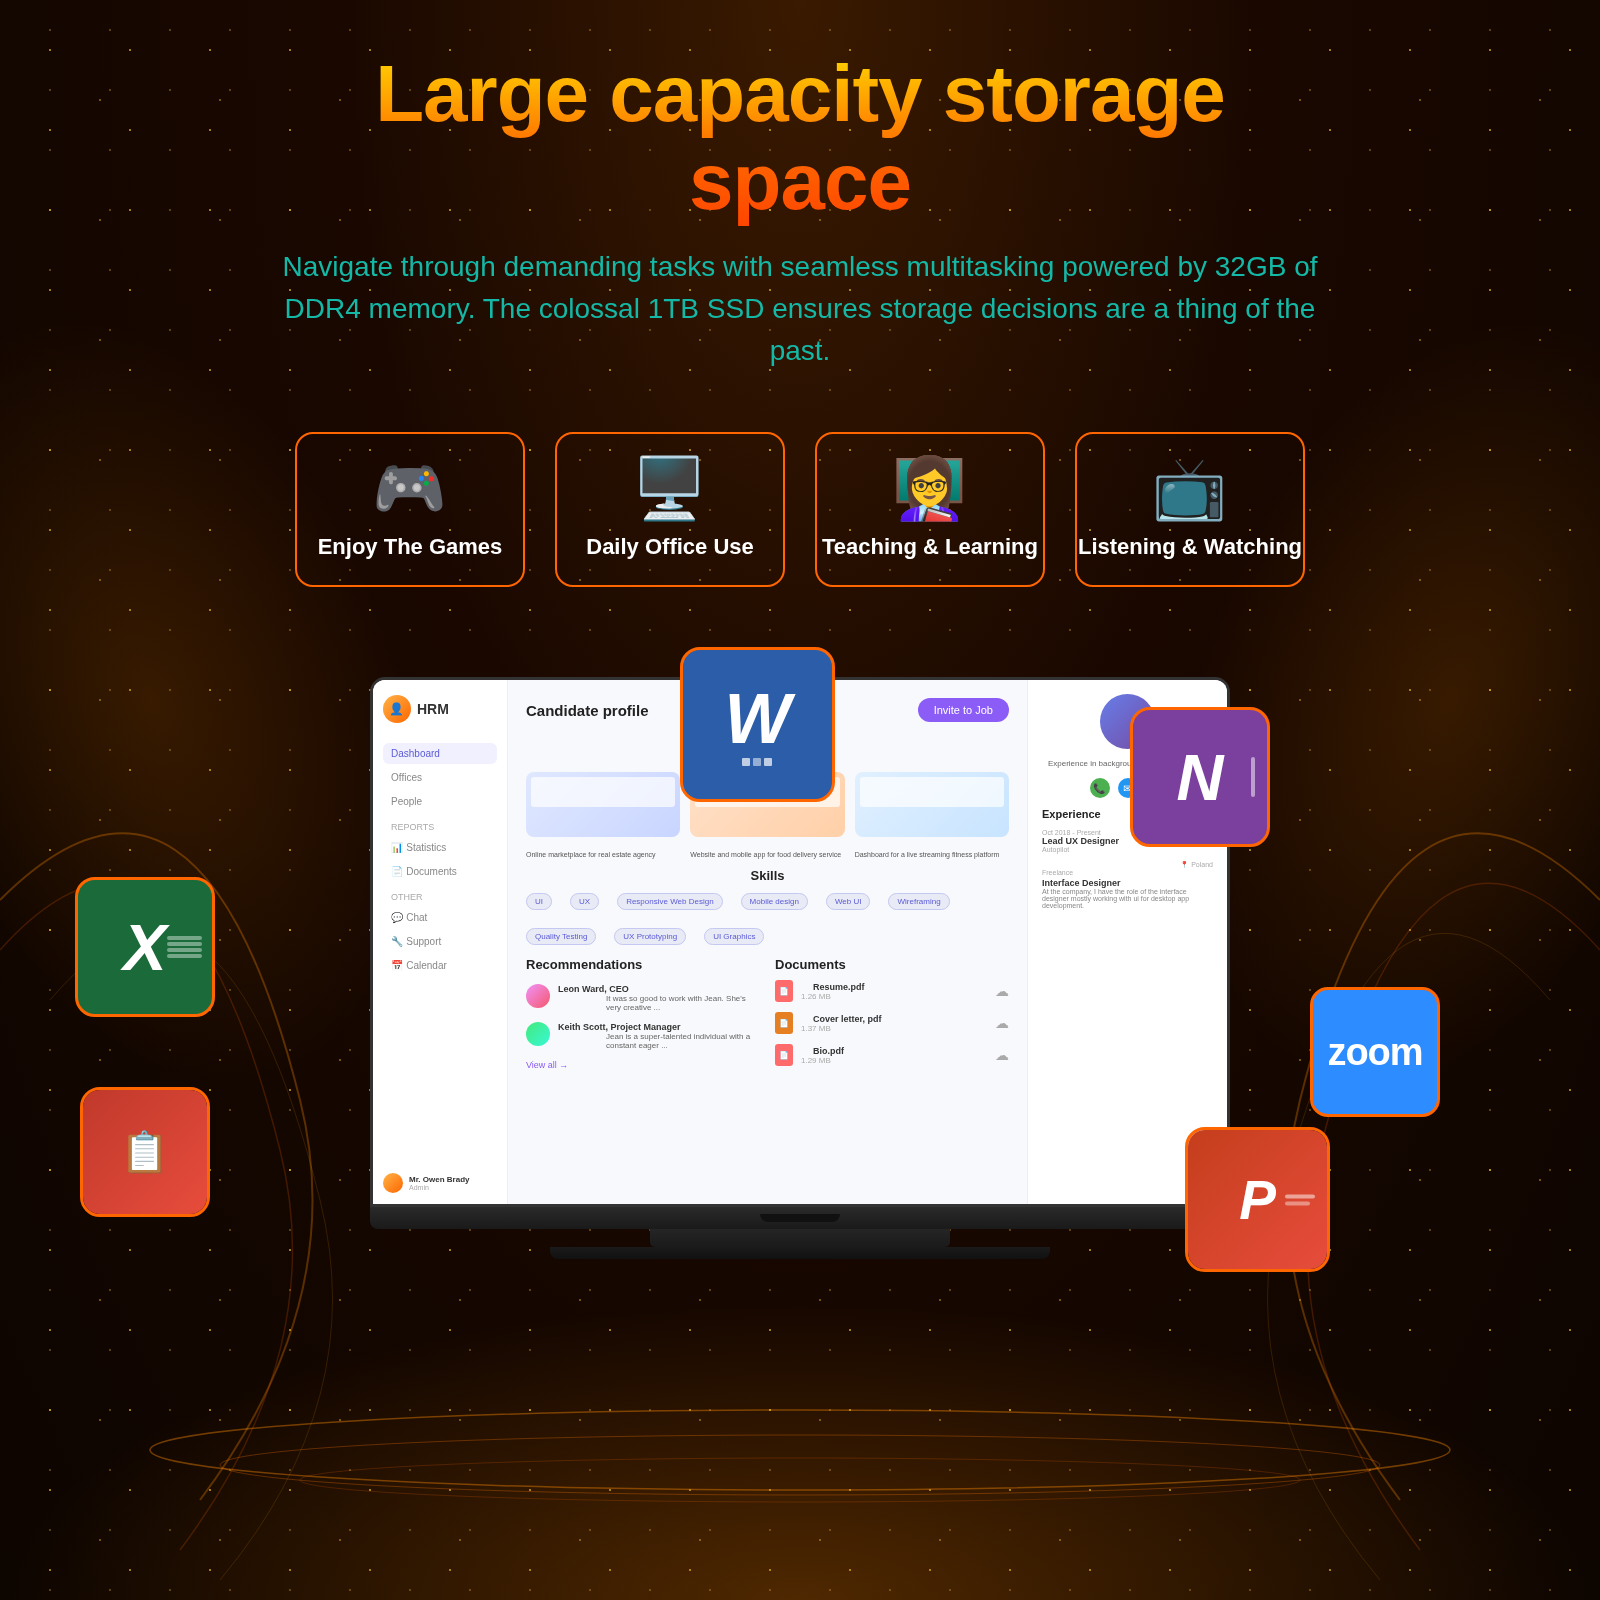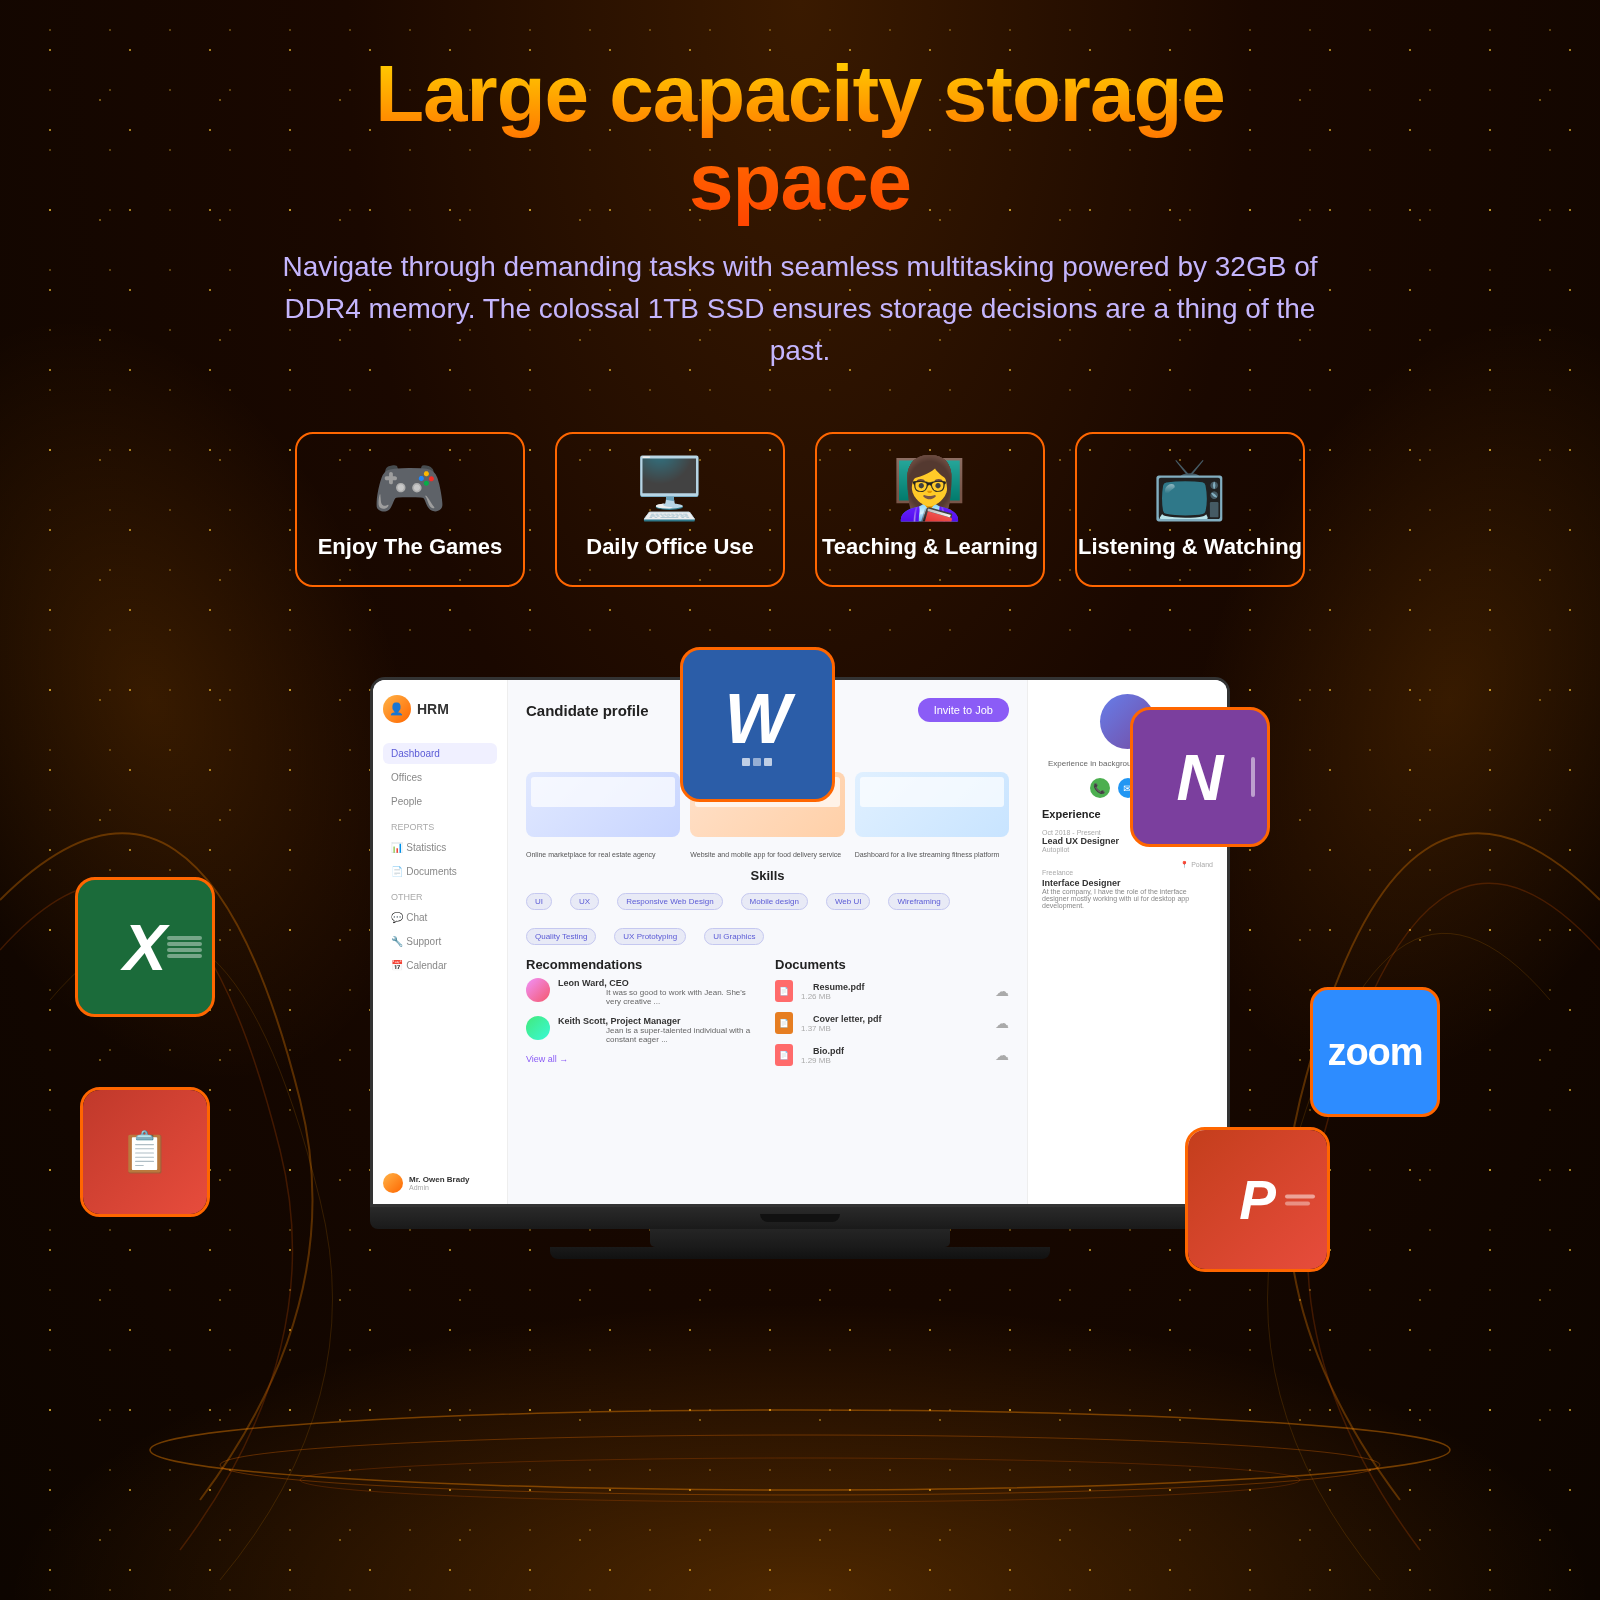--- a/index.html
+++ b/index.html
@@ -83,21 +83,21 @@
       background: linear-gradient(180deg, #FFD700 0%, #FF6600 60%, #FF4500 100%);
       -webkit-background-clip: text;
       -webkit-text-fill-color: transparent;
       background-clip: text;
       line-height: 1.1;
       margin-bottom: 20px;
       letter-spacing: -1px;
     }
 
     .subtitle {
-      color: #c4b5fd;
+      color: #14b8a6;
       font-size: 28px;
       line-height: 1.5;
       font-weight: 400;
     }
 
     
     .icon-cards-row {
       display: flex;
       gap: 30px;
       margin: 40px auto;
@@ -737,21 +737,21 @@
                 <span class="skill-tag">Wireframing</span>
                 <span class="skill-tag">Quality Testing</span>
                 <span class="skill-tag">UX Prototyping</span>
                 <span class="skill-tag">UI Graphics</span>
               </div>
             </div>
 
             <div class="bottom-sections">
 
               <div class="recommendations">
-                <div class="section-title" style="margin-bottom:6px;">Recommendations</div>
+                <div class="section-title" style="margin-bottom:12px;">Recommendations</div>
                 <div class="rec-item">
                   <div class="rec-avatar" style="background:linear-gradient(135deg,#f093fb,#f5576c);"></div>
                   <div>
                     <div class="rec-name">Leon Ward, CEO</div>
                     <div class="rec-text">It was so good to work with Jean. She's very creative ...</div>
                   </div>
                 </div>
                 <div class="rec-item">
                   <div class="rec-avatar" style="background:linear-gradient(135deg,#43e97b,#38f9d7);"></div>
                   <div>

